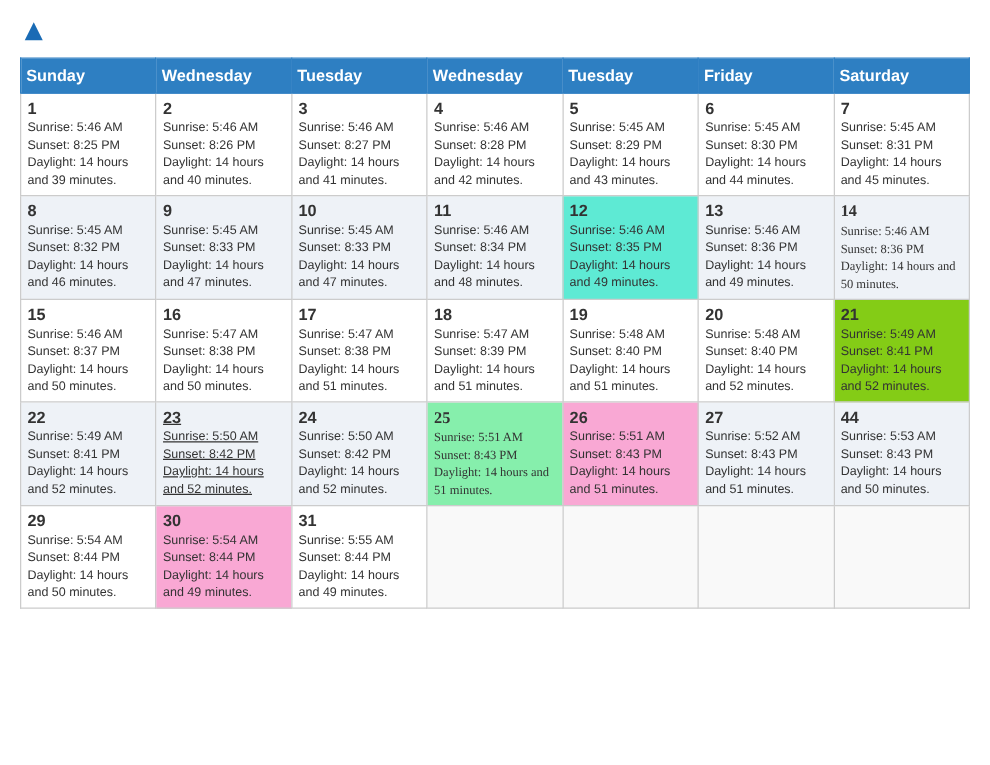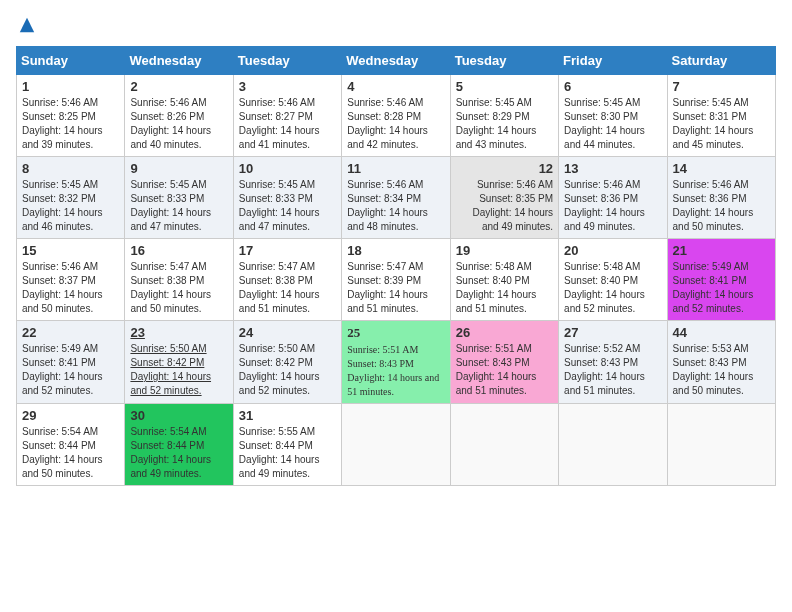--- a/index.html
+++ b/index.html
@@ -168,29 +168,29 @@
           <div class="day-info">Sunrise: 5:45 AM<br>Sunset: 8:33 PM<br>Daylight: 14 hours and 47 minutes.</div>
         </td>
         <td style="background-color: rgb(238, 242, 247);">
           <span class="day-num">10</span>
           <div class="day-info">Sunrise: 5:45 AM<br>Sunset: 8:33 PM<br>Daylight: 14 hours and 47 minutes.</div>
         </td>
         <td style="background-color: rgb(238, 242, 247);">
           <span class="day-num">11</span>
           <div class="day-info">Sunrise: 5:46 AM<br>Sunset: 8:34 PM<br>Daylight: 14 hours and 48 minutes.</div>
         </td>
-        <td style="background-color: #e5e5e5; text-align: right;">
+        <td style="background-color: #5eead4;">
           <span class="day-num">12</span>
           <div class="day-info">Sunrise: 5:46 AM<br>Sunset: 8:35 PM<br>Daylight: 14 hours and 49 minutes.</div>
         </td>
         <td style="background-color: rgb(238, 242, 247);">
           <span class="day-num">13</span>
           <div class="day-info">Sunrise: 5:46 AM<br>Sunset: 8:36 PM<br>Daylight: 14 hours and 49 minutes.</div>
         </td>
-        <td style="background-color: rgb(238, 242, 247);">
+        <td style="background-color: rgb(238, 242, 247); font-family: Liberation Serif, serif;">
           <span class="day-num">14</span>
           <div class="day-info">Sunrise: 5:46 AM<br>Sunset: 8:36 PM<br>Daylight: 14 hours and 50 minutes.</div>
         </td>
       </tr>
       <tr>
         <td style="background-color: rgb(255, 255, 255);">
           <span class="day-num">15</span>
           <div class="day-info">Sunrise: 5:46 AM<br>Sunset: 8:37 PM<br>Daylight: 14 hours and 50 minutes.</div>
         </td>
         <td style="background-color: rgb(255, 255, 255);">
@@ -206,21 +206,21 @@
           <div class="day-info">Sunrise: 5:47 AM<br>Sunset: 8:39 PM<br>Daylight: 14 hours and 51 minutes.</div>
         </td>
         <td style="background-color: rgb(255, 255, 255);">
           <span class="day-num">19</span>
           <div class="day-info">Sunrise: 5:48 AM<br>Sunset: 8:40 PM<br>Daylight: 14 hours and 51 minutes.</div>
         </td>
         <td style="background-color: rgb(255, 255, 255);">
           <span class="day-num">20</span>
           <div class="day-info">Sunrise: 5:48 AM<br>Sunset: 8:40 PM<br>Daylight: 14 hours and 52 minutes.</div>
         </td>
-        <td style="background-color: #d946ef;">
+        <td style="background-color: #84cc16;">
           <span class="day-num">21</span>
           <div class="day-info">Sunrise: 5:49 AM<br>Sunset: 8:41 PM<br>Daylight: 14 hours and 52 minutes.</div>
         </td>
       </tr>
       <tr>
         <td style="background-color: rgb(238, 242, 247);">
           <span class="day-num">22</span>
           <div class="day-info">Sunrise: 5:49 AM<br>Sunset: 8:41 PM<br>Daylight: 14 hours and 52 minutes.</div>
         </td>
         <td style="background-color: rgb(238, 242, 247); text-decoration: underline;">
@@ -246,21 +246,21 @@
         <td style="background-color: rgb(238, 242, 247);">
           <span class="day-num">44</span>
           <div class="day-info">Sunrise: 5:53 AM<br>Sunset: 8:43 PM<br>Daylight: 14 hours and 50 minutes.</div>
         </td>
       </tr>
       <tr>
         <td style="background-color: rgb(255, 255, 255);">
           <span class="day-num">29</span>
           <div class="day-info">Sunrise: 5:54 AM<br>Sunset: 8:44 PM<br>Daylight: 14 hours and 50 minutes.</div>
         </td>
-        <td style="background-color: #22c55e;">
+        <td style="background-color: #f9a8d4;">
           <span class="day-num">30</span>
           <div class="day-info">Sunrise: 5:54 AM<br>Sunset: 8:44 PM<br>Daylight: 14 hours and 49 minutes.</div>
         </td>
         <td style="background-color: rgb(255, 255, 255);">
           <span class="day-num">31</span>
           <div class="day-info">Sunrise: 5:55 AM<br>Sunset: 8:44 PM<br>Daylight: 14 hours and 49 minutes.</div>
         </td>
         <td class="empty-cell" style="background-color: rgb(245, 245, 245);"></td>
         <td class="empty-cell" style="background-color: rgb(245, 245, 245);"></td>
         <td class="empty-cell" style="background-color: rgb(245, 245, 245);"></td>

